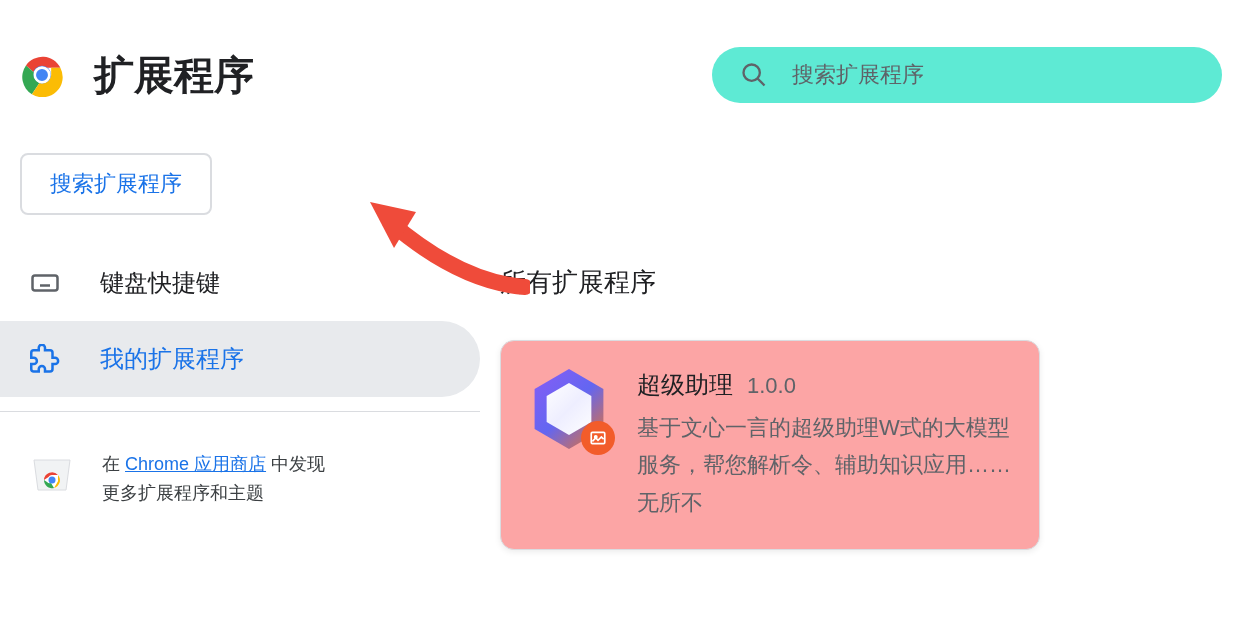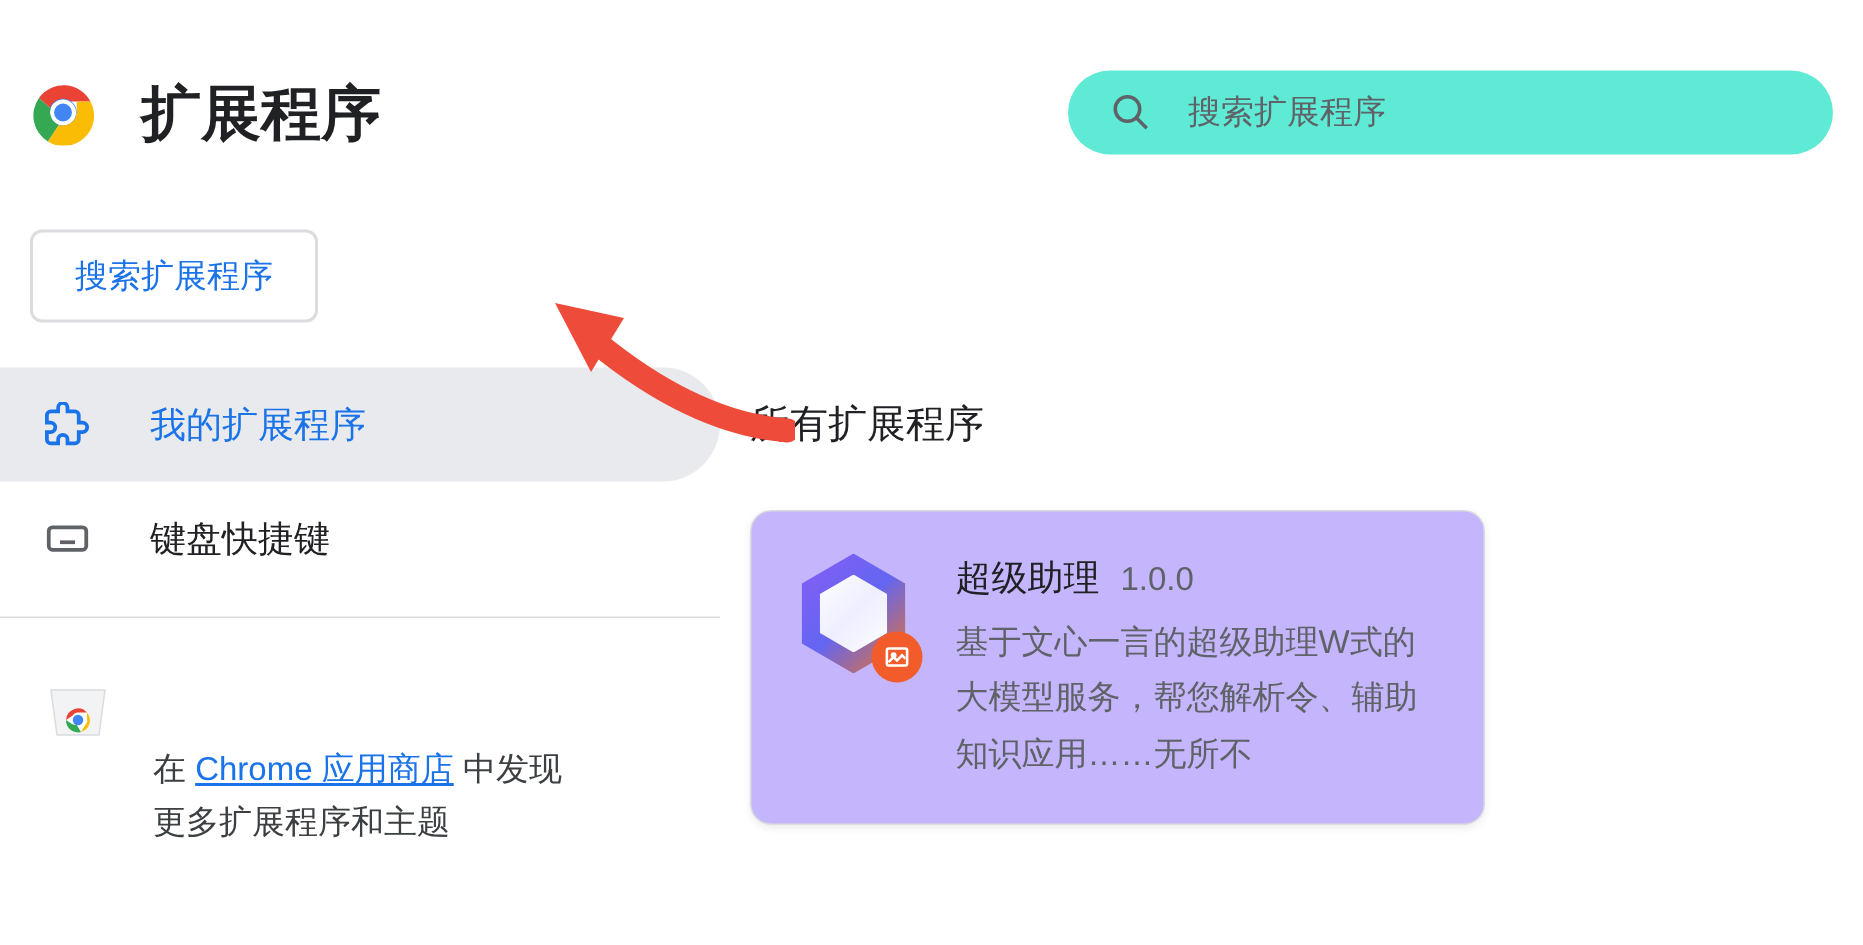--- a/index.html
+++ b/index.html
@@ -102,43 +102,43 @@
       display: flex;
       gap: 28px;
       padding: 24px 30px;
       align-items: flex-start;
     }
     .store-tag {
       width: 44px;
       height: 44px;
       position: relative;
     }
-    .store-text { font-size: 22px; color: #3c4043; line-height: 1.6; margin-top: 45px; }
+    .store-text { font-size: 18px; color: #3c4043; line-height: 1.6; }
     .store-link { color: #1a73e8; text-decoration: underline; }
 
     .content {
       flex: 1;
       padding: 20px 0 0 20px;
     }
     .section-title {
       font-size: 26px;
       font-weight: 500;
       color: #202124;
       margin-bottom: 40px;
     }
     .ext-card {
-      background: #c4b5fd;
+      background: #fca5a5;
       border: 1px solid #dadce0;
       border-radius: 14px;
       box-shadow: 0 2px 6px rgba(0,0,0,0.08);
       padding: 28px;
       display: flex;
       gap: 28px;
       align-items: flex-start;
-      width: 490px;
+      width: 540px;
     }
     .ext-icon-wrap { position: relative; width: 80px; height: 80px; }
     .ext-hex {
       width: 80px; height: 80px;
       background: linear-gradient(135deg,#8b5cf6 0%,#6366f1 50%,#f97316 100%);
       clip-path: polygon(50% 0%, 93% 25%, 93% 75%, 50% 100%, 7% 75%, 7% 25%);
       border-radius: 8px;
     }
     .ext-hex-inner {
       position: absolute; top: 14px; left: 14px;
@@ -203,40 +203,40 @@
   <button class="btn">搜索扩展程序</button>
 </div>
 
 <svg class="arrow" viewBox="0 0 160 100">
   <path d="M155 85 Q 90 80 20 20" stroke="#ef4b3a" stroke-width="16" fill="none" stroke-linecap="round"></path>
   <polygon points="0,0 46,10 24,46" fill="#ef4b3a"></polygon>
 </svg>
 
 <div class="main">
   <div class="sidebar">
-    <div class="side-item active">
-      <span class="side-icon">
-        <svg viewBox="0 0 24 24" width="30" height="30" fill="none" stroke="#1a73e8" stroke-width="2">
-          <path d="M20 11 h-2 V7 a2 2 0 0 0-2-2 h-4 V3 a2.5 2.5 0 0 0-5 0 V5 H3 a2 2 0 0 0-2 2 v4 h2 a2.5 2.5 0 0 1 0 5 H1 v4 a2 2 0 0 0 2 2 h4 v-2 a2.5 2.5 0 0 1 5 0 v2 h4 a2 2 0 0 0 2-2 v-4 h2 a2.5 2.5 0 0 0 0-5 Z"></path>
-        </svg>
-      </span>
-      <span>我的扩展程序</span>
-    </div>
     <div class="side-item">
       <span class="side-icon">
         <svg viewBox="0 0 24 24" width="30" height="30" fill="none" stroke="#5f6368" stroke-width="2">
           <rect x="2" y="6" width="20" height="12" rx="2"></rect>
           <line x1="6" y1="10" x2="6" y2="10"></line>
           <line x1="10" y1="10" x2="10" y2="10"></line>
           <line x1="14" y1="10" x2="14" y2="10"></line>
           <line x1="18" y1="10" x2="18" y2="10"></line>
           <line x1="8" y1="14" x2="16" y2="14"></line>
         </svg>
       </span>
       <span>键盘快捷键</span>
+    </div>
+    <div class="side-item active">
+      <span class="side-icon">
+        <svg viewBox="0 0 24 24" width="30" height="30" fill="none" stroke="#1a73e8" stroke-width="2">
+          <path d="M20 11 h-2 V7 a2 2 0 0 0-2-2 h-4 V3 a2.5 2.5 0 0 0-5 0 V5 H3 a2 2 0 0 0-2 2 v4 h2 a2.5 2.5 0 0 1 0 5 H1 v4 a2 2 0 0 0 2 2 h4 v-2 a2.5 2.5 0 0 1 5 0 v2 h4 a2 2 0 0 0 2-2 v-4 h2 a2.5 2.5 0 0 0 0-5 Z"></path>
+        </svg>
+      </span>
+      <span>我的扩展程序</span>
     </div>
     <div class="divider"></div>
     <div class="store-promo">
       <span class="store-tag">
         <svg viewBox="0 0 44 44" width="44" height="44">
           <path d="M4 10 L40 10 L36 40 L8 40 Z" fill="#f1f3f4" stroke="#dadce0"></path>
           <circle cx="22" cy="30" r="8" fill="#fff"></circle>
           <path fill="#EA4335" d="M14 30 a8 8 0 0 1 14-5 l-6 0 a4 4 0 0 0-3.5 2 Z"></path>
           <path fill="#FBBC05" d="M28 25 a8 8 0 0 1-4 13 l3-5 a4 4 0 0 0 1-4 Z"></path>
           <path fill="#34A853" d="M14 30 a8 8 0 0 0 10 8 l-3-5 a4 4 0 0 1-4-1 Z"></path>

